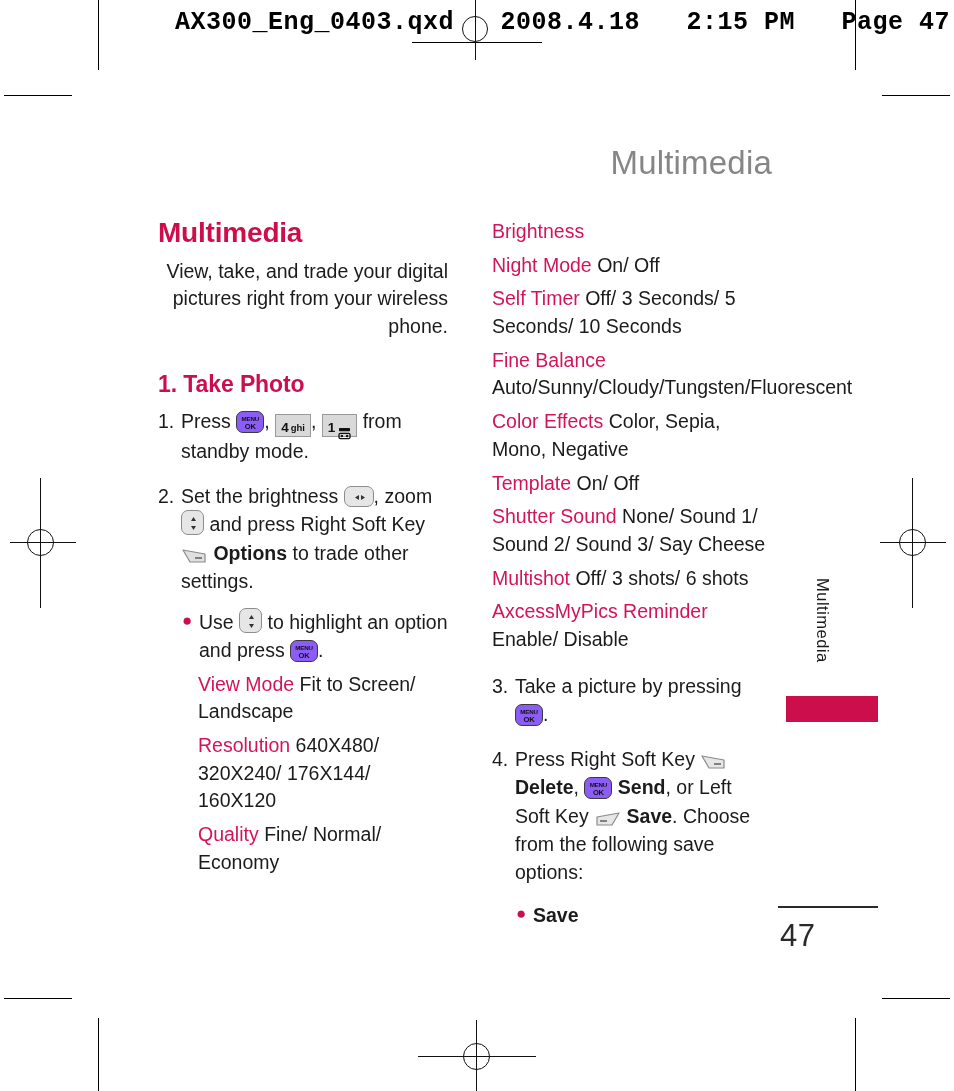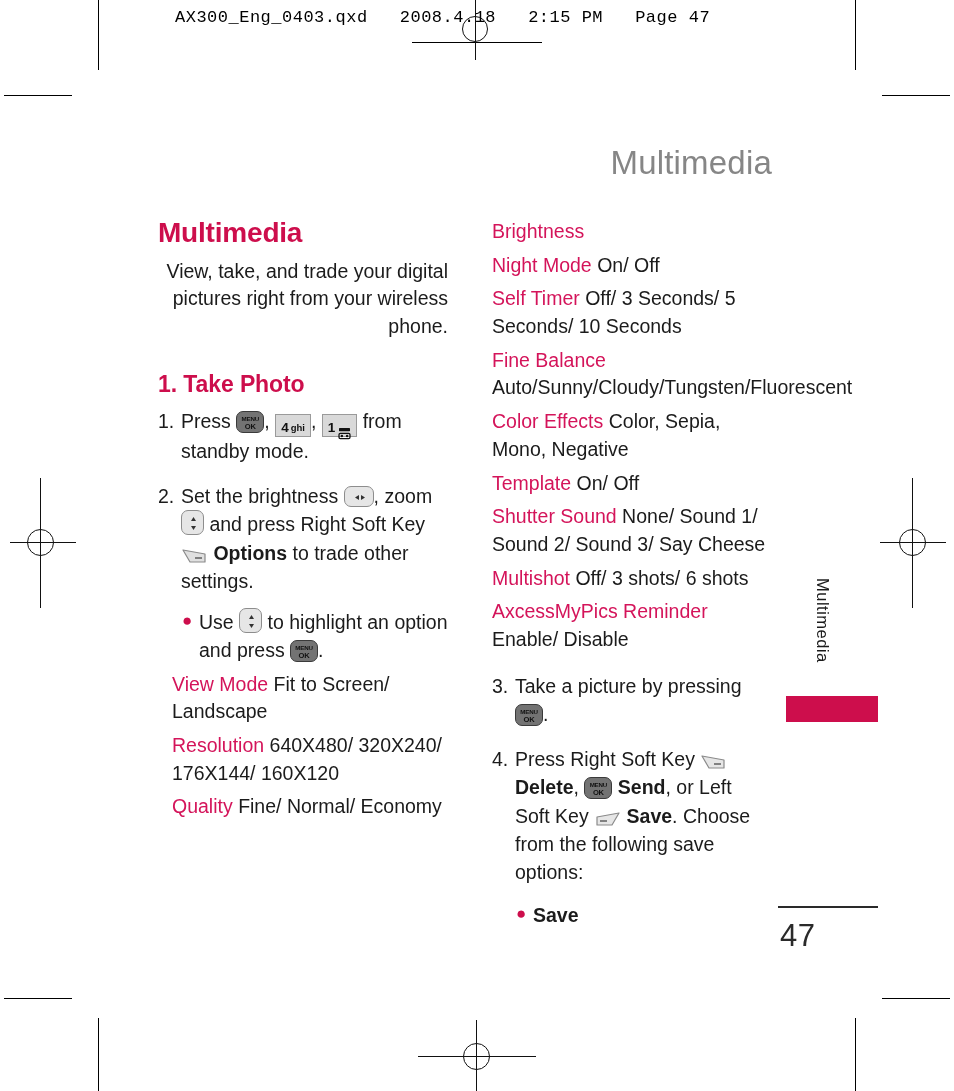--- a/index.html
+++ b/index.html
@@ -21,21 +21,21 @@
     position:absolute; border:1px solid #111; border-radius:50%;
     background:transparent;
   }
   .reg .rv { position:absolute; width:1px; background:#111; }
   .reg .rh { position:absolute; height:1px; background:#111; }
 
   
   .slug {
     position:absolute; left:175px; top:8px;
     font-family:"Liberation Mono", monospace;
-    font-size:17px; font-weight:400; letter-spacing:0.5px;
+    font-size:25px; font-weight:700; letter-spacing:0.5px;
     color:#000; white-space:pre;
   }
 
   
   .running-head {
     position:absolute; right:182px; top:144px;
     font-size:33px; color:#868686; letter-spacing:0.2px;
   }
 
   
@@ -71,34 +71,34 @@
   .bullet .dot { flex:0 0 auto; width:17px; color:#cd0e4c; font-size:17px; line-height:1.55; }
   .bullet .btext { flex:1 1 auto; }
 
   
   .setting {
     font-size:19.5px; line-height:1.42; margin:0 0 6px 0;
   }
   .setting .term { color:#d4145a; }
   .setting .val  { color:#1b1b1b; }
 
-  .indent-list { margin-left:14px; }
+  .indent-list { margin-left:40px; }
 
   b, .bold { font-weight:700; }
 
   
   .keyicon {
     display:inline-block; vertical-align:-5px; position:relative;
     line-height:normal;
   }
 
   
   .k-menuok {
     width:28px; height:22px; border:1.6px solid #3a3a3a;
-    border-radius:7px; background:#737373;
+    border-radius:7px; background:#8b5cf6;
     text-align:center; overflow:hidden;
   }
   .k-menuok .l1 {
     display:block; font-size:6.2px; font-weight:700; color:#111;
     line-height:9px; letter-spacing:-0.2px; margin-top:1.5px;
   }
   .k-menuok .l2 {
     display:block; font-size:7.6px; font-weight:700; color:#111;
     line-height:8px; letter-spacing:-0.2px;
   }

